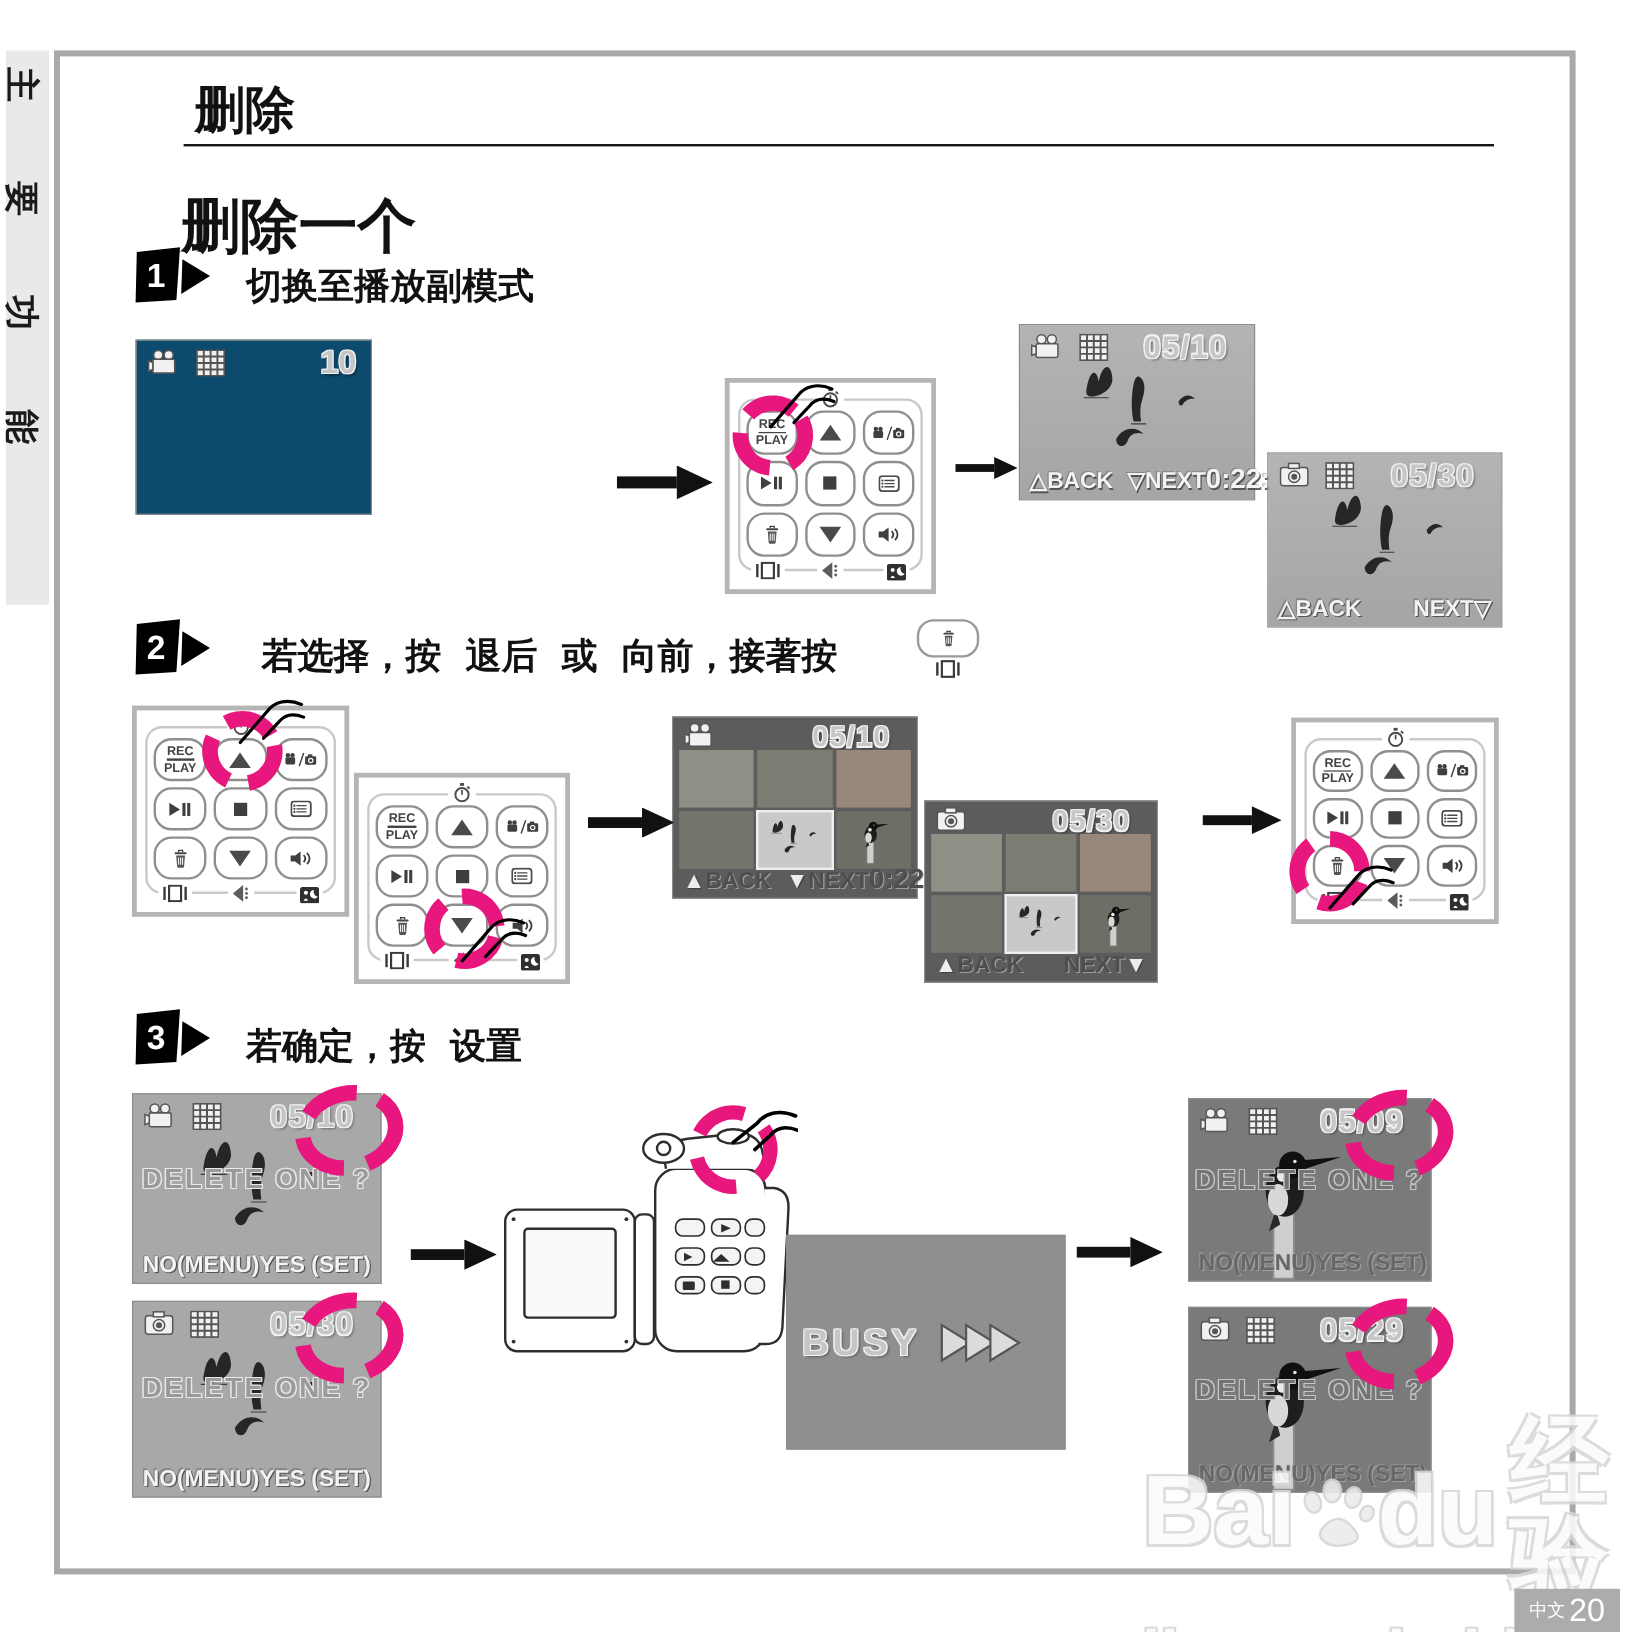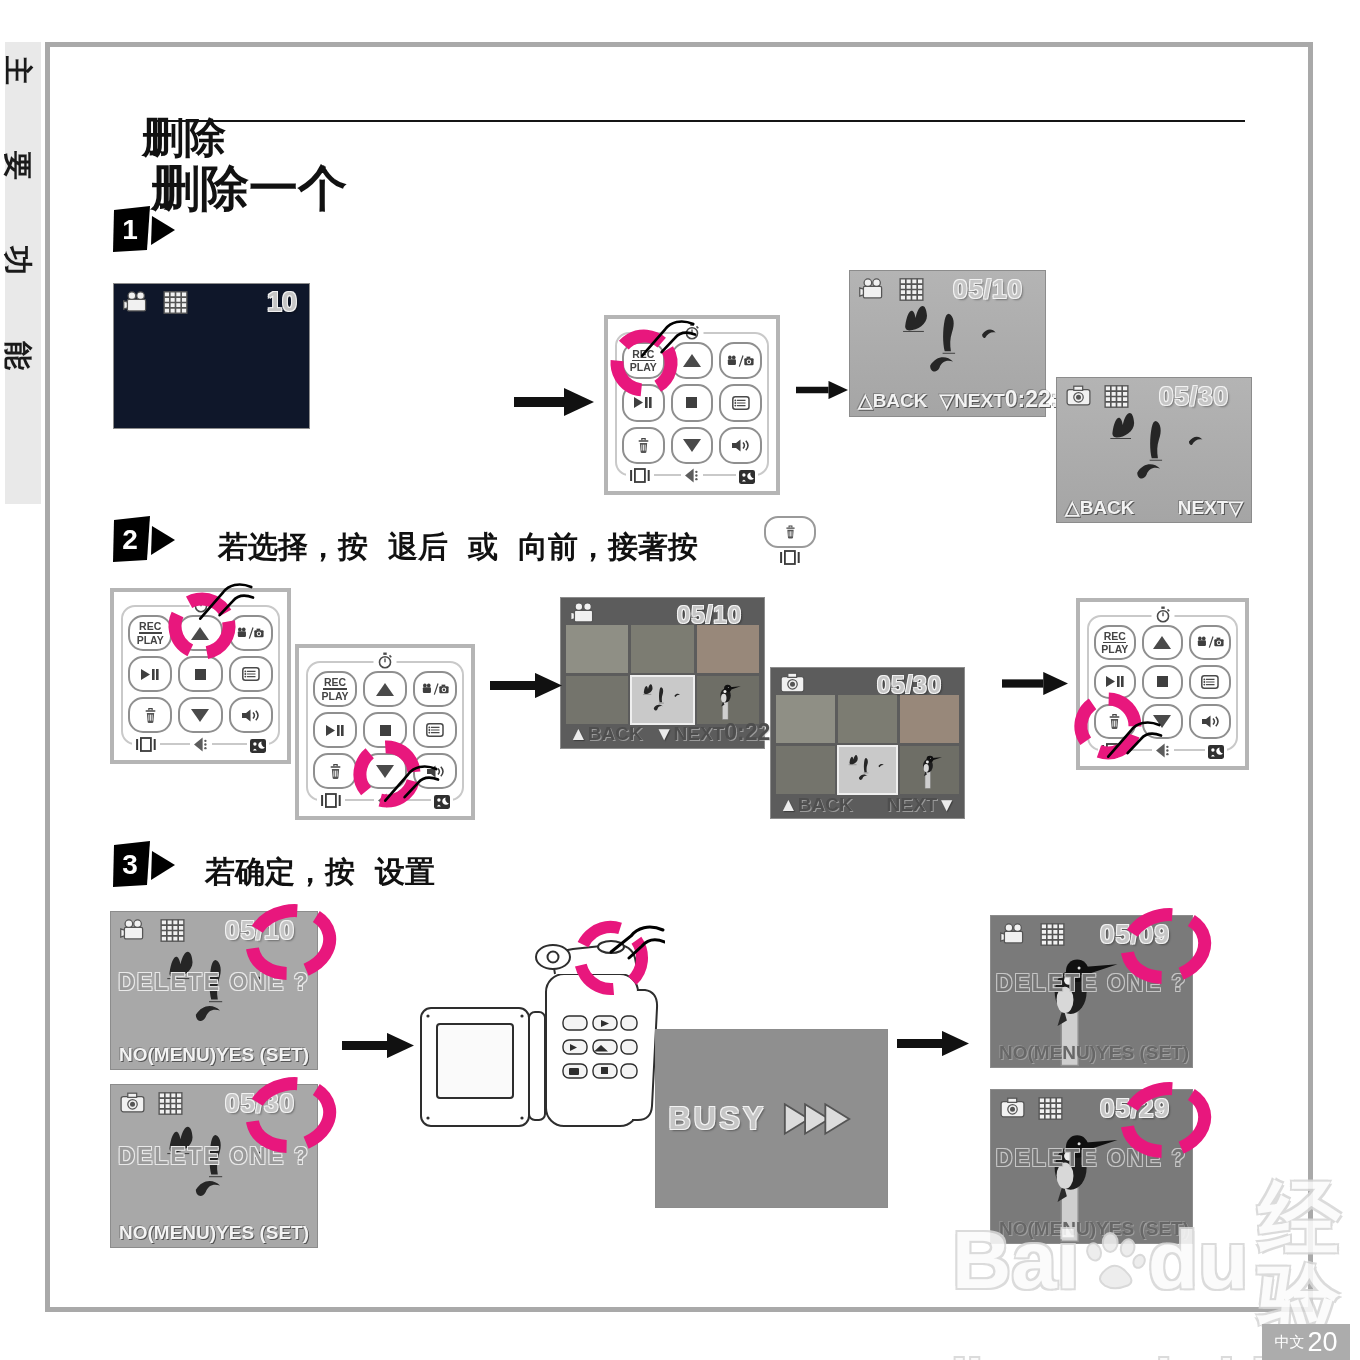--- a/index.html
+++ b/index.html
@@ -7,33 +7,33 @@
         font-family:"Liberation Sans",sans-serif;color:#111;}
   i,b{font-style:normal;}
 
   
   .frame{position:absolute;left:45px;top:42px;width:1258px;height:1260px;border:5px solid #a9a9a9;z-index:0;}
   .side-tab{position:absolute;left:5px;top:42px;width:36px;height:462px;background:#e9e9e9;z-index:1;}
   .side-label{position:absolute;left:37px;top:56px;transform:rotate(90deg);transform-origin:0 0;
               font-size:29px;font-weight:bold;letter-spacing:66px;white-space:nowrap;color:#1a1a1a;z-index:2;}
 
   
-  .h1{position:absolute;left:142px;top:64px;font-size:42px;font-weight:bold;z-index:2;margin-top:46px;}
+  .h1{position:absolute;left:162px;top:64px;font-size:42px;font-weight:bold;z-index:2;}
   .h1-rule{position:absolute;left:153px;top:120px;width:1092px;height:2px;background:#151515;z-index:2;}
   .h2{position:absolute;left:151px;top:156px;font-size:49px;font-weight:bold;z-index:2;}
   .step-line{position:absolute;font-size:30px;font-weight:bold;white-space:nowrap;z-index:2;}
   .gap{margin-left:20px;}
   .badge{position:absolute;width:64px;height:50px;z-index:2;}
 
   
   .arrow{position:absolute;z-index:2;}
 
   
   .screen{position:absolute;z-index:1;border:1px solid #8c8c8c;}
-  .blank{background:#0f172a;text-align:right;}
+  .blank{background:#0c4a6e;text-align:right;}
   .light{background:linear-gradient(180deg,#b4b4b4 0%,#a5a5a5 100%);}
   .del{background:#a8a8a8;}
   .darkscr{background:#7a7a7a;}
   .busyscr{background:#8f8f8f;}
   .thumb{background:#5c5c5c;}
 
   .osd-ic{position:absolute;top:7px;left:9px;display:flex;gap:13px;align-items:flex-start;}
   .i-vid{width:27px;height:21px;} .i-cam{width:25px;height:21px;} .i-grid{width:25px;height:23px;}
   .osd-count{position:absolute;top:3px;right:22px;font-size:26px;font-weight:bold;letter-spacing:1px;}
   .osd-count-sm{position:absolute;top:3px;right:12px;font-size:27px;font-weight:bold;}
@@ -247,20 +247,21 @@
 
 <div class="h1">删除</div>
 <div class="h1-rule"></div>
 <div class="h2">删除一个</div>
 
 <svg class="badge" style="left:112px;top:205px;" viewBox="0 0 64 50">
   <polygon points="2,5 38,1 35,45 1,47" fill="#000"></polygon>
   <polygon points="40,11 63,25 39,40" fill="#000"></polygon>
   <text x="18" y="34" text-anchor="middle" font-size="28" font-weight="bold" fill="#fff">1</text>
 </svg>
+<div class="step-line" style="left:205px;top:218px;">切换至播放副模式</div>
 
 <div class="screen blank" style="left:113px;top:283px;width:195px;height:144px;">
   <div class="osd-ic">
     <svg class="i-vid">
           <use href="#sym-vid"></use>
         </svg>
     <svg class="i-grid">
           <use href="#sym-grid"></use>
         </svg>
   </div>

